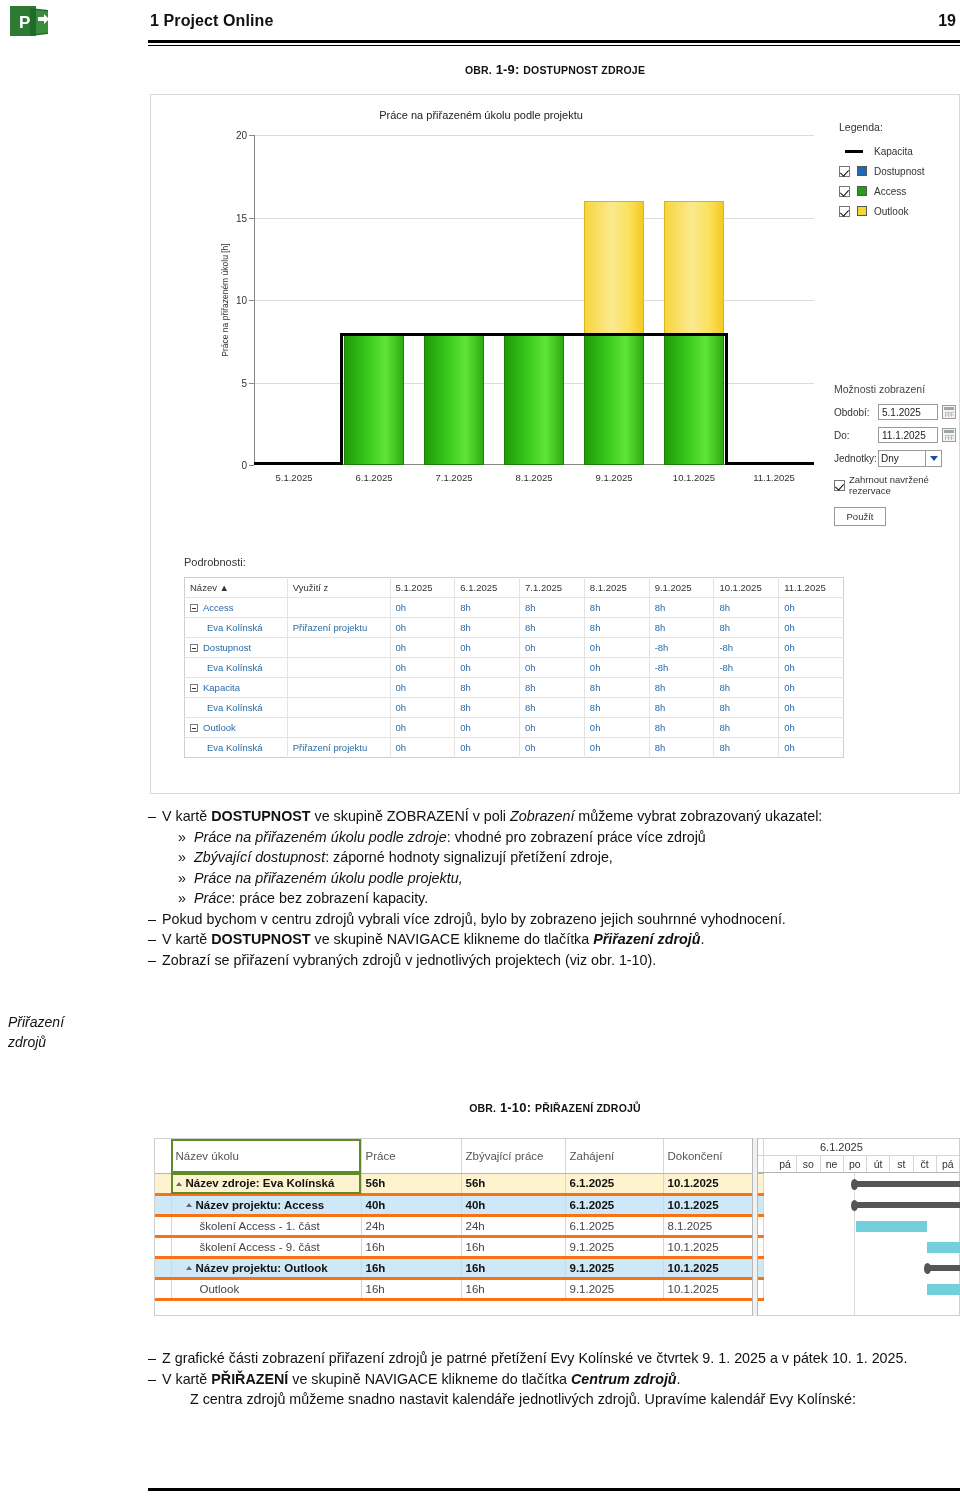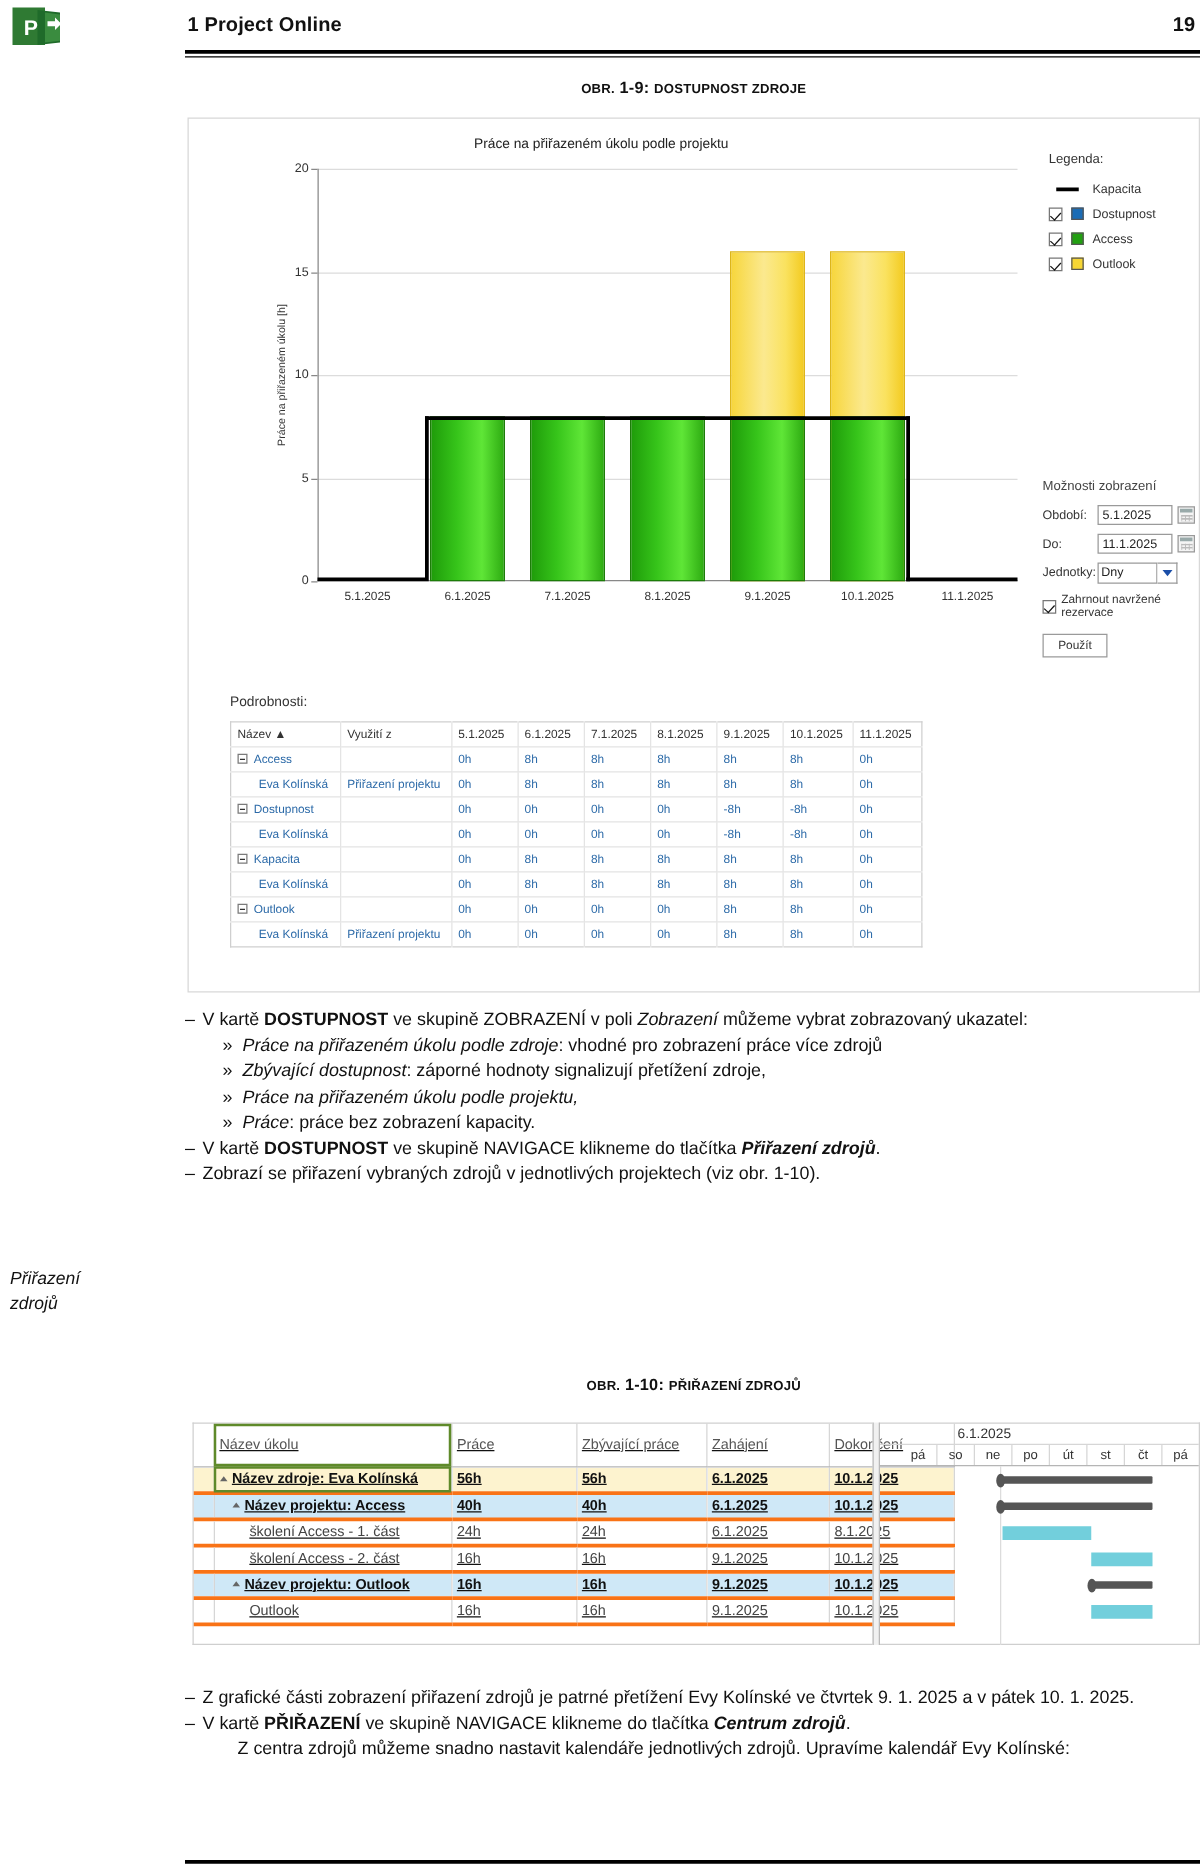--- a/index.html
+++ b/index.html
@@ -149,21 +149,21 @@
   .apply-btn{
     margin-top:11px;width:52px;height:19px;border:1px solid #9a9a9a;background:#fff;
     font-size:9.5px;color:#333;display:flex;align-items:center;justify-content:center;
   }
 
   
   .details-label{
     position:absolute; left:33px; top:461px; font-size:11px; color:#333;
   }
   .dtable{
-    position:absolute; left:33px; top:482px; width:554px;
+    position:absolute; left:33px; top:482px; width:660px;
     border:1px solid #cfcfcf; border-collapse:collapse; background:#fff;
   }
   .dtable td, .dtable th{
     border-bottom:1px solid #e4e4e4;
     border-right:1px solid #e4e4e4;
     font-size:9.5px; color:#2c6aa8; font-weight:normal;
     height:20px; padding:0 5px; text-align:left; white-space:nowrap;
   }
   .dtable th{ color:#333; }
   .dtable tr td:last-child, .dtable tr th:last-child{ border-right:none;}
@@ -207,21 +207,21 @@
     font-style:italic; font-size:14px; line-height:1.44; color:#111;
   }
 
   
   .cap110{ position:absolute; left:150px; top:1100px; width:810px;}
   .fig110{
     position:absolute; left:154px; top:1138px; width:806px; height:178px;
     background:#fff;
   }
   .gt-wrap{ display:flex; width:100%; height:100%; }
-  .gt-left{ width:544px; border:1px solid #cfcfcf; border-right:none;text-decoration:underline;}
+  .gt-left{ width:598px; border:1px solid #cfcfcf; border-right:none;}
   .gt-split{ width:6px; background:#f1f1f1; border-left:1px solid #b9b9b9; border-right:1px solid #b9b9b9;}
   .gt-right{ flex:1; border:1px solid #cfcfcf; border-left:none; position:relative;}
   .gt-table{ width:100%; border-collapse:collapse; table-layout:fixed;}
   .gt-table td{
     border-right:1px solid #d6d6d6; border-bottom:3px solid #f97316;
     height:21px; font-size:11.5px; padding:0 4px; white-space:nowrap; overflow:hidden;
   }
   .gt-head td{ color:#555; height:34px; vertical-align:middle; border-bottom:1px solid #b5b5b5;}
   .col-sel{ width:16px; border-right:1px solid #d6d6d6;}
   .col-name{ width:190px;}
@@ -518,20 +518,21 @@
   <div class="sub-bullet">
     <span class="it">Zbývající dostupnost</span><span>: záporné hodnoty signalizují přetížení zdroje,</span>
   </div>
   <div class="sub-bullet">
     <span class="it">Práce na přiřazeném úkolu podle projektu,</span><span></span>
   </div>
   <div class="sub-bullet">
     <span class="it">Práce</span><span>: práce bez zobrazení kapacity.</span>
   </div>
 
+  <div class="bullet-dash">Pokud bychom v centru zdrojů vybrali více zdrojů, bylo by zobrazeno jejich souhrnné vyhodnocení.</div>
 
   <div class="bullet-dash">
     <span>V kartě </span><span class="sc">DOSTUPNOST</span><span> ve skupině </span><span class="scn">NAVIGACE</span><span> klikneme do tlačítka </span><span class="bi">Přiřazení zdrojů</span><span>.</span>
   </div>
 
   <div class="bullet-dash">Zobrazí se přiřazení vybraných zdrojů v jednotlivých projektech (viz obr. 1-10).</div>
 </div>
 
 <div class="margin-note">
   <div>Přiřazení</div>
@@ -578,21 +579,21 @@
             <tr class="r-plain">
               <td class="col-sel"></td>
               <td class="col-name ind2">školení Access - 1. část</td>
               <td class="col-work">24h</td>
               <td class="col-rem">24h</td>
               <td class="col-start">6.1.2025</td>
               <td class="col-fin">8.1.2025</td>
             </tr>
             <tr class="r-plain">
               <td class="col-sel"></td>
-              <td class="col-name ind2">školení Access - 2. část</td>
+              <td class="col-name ind2">školení Access - 9. část</td>
               <td class="col-work">16h</td>
               <td class="col-rem">16h</td>
               <td class="col-start">9.1.2025</td>
               <td class="col-fin">10.1.2025</td>
             </tr>
             <tr class="r-blue">
               <td class="col-sel"></td>
               <td class="col-name ind1"><span class="tri"></span>Název projektu: Outlook</td>
               <td class="col-work">16h</td>
               <td class="col-rem">16h</td>

